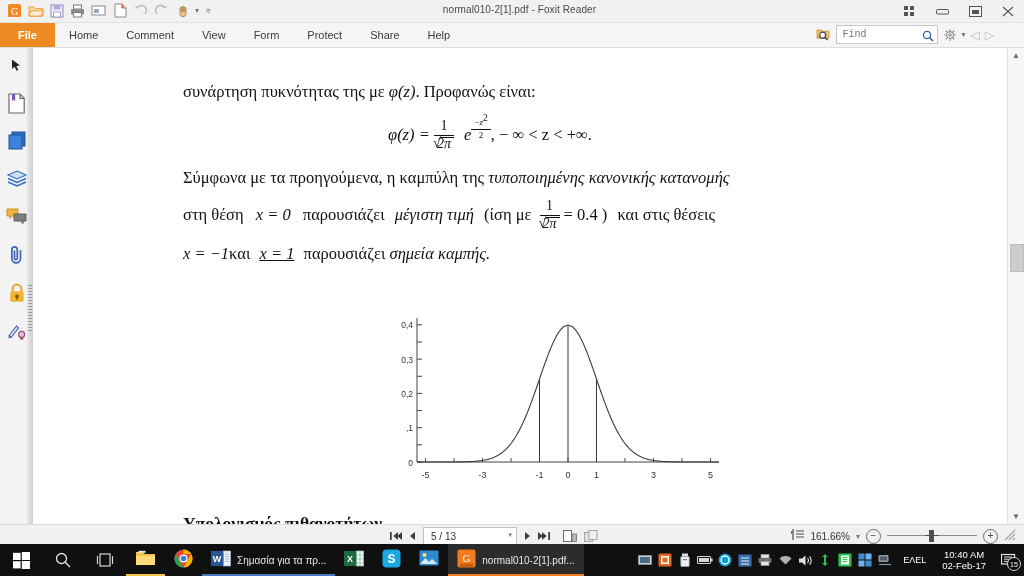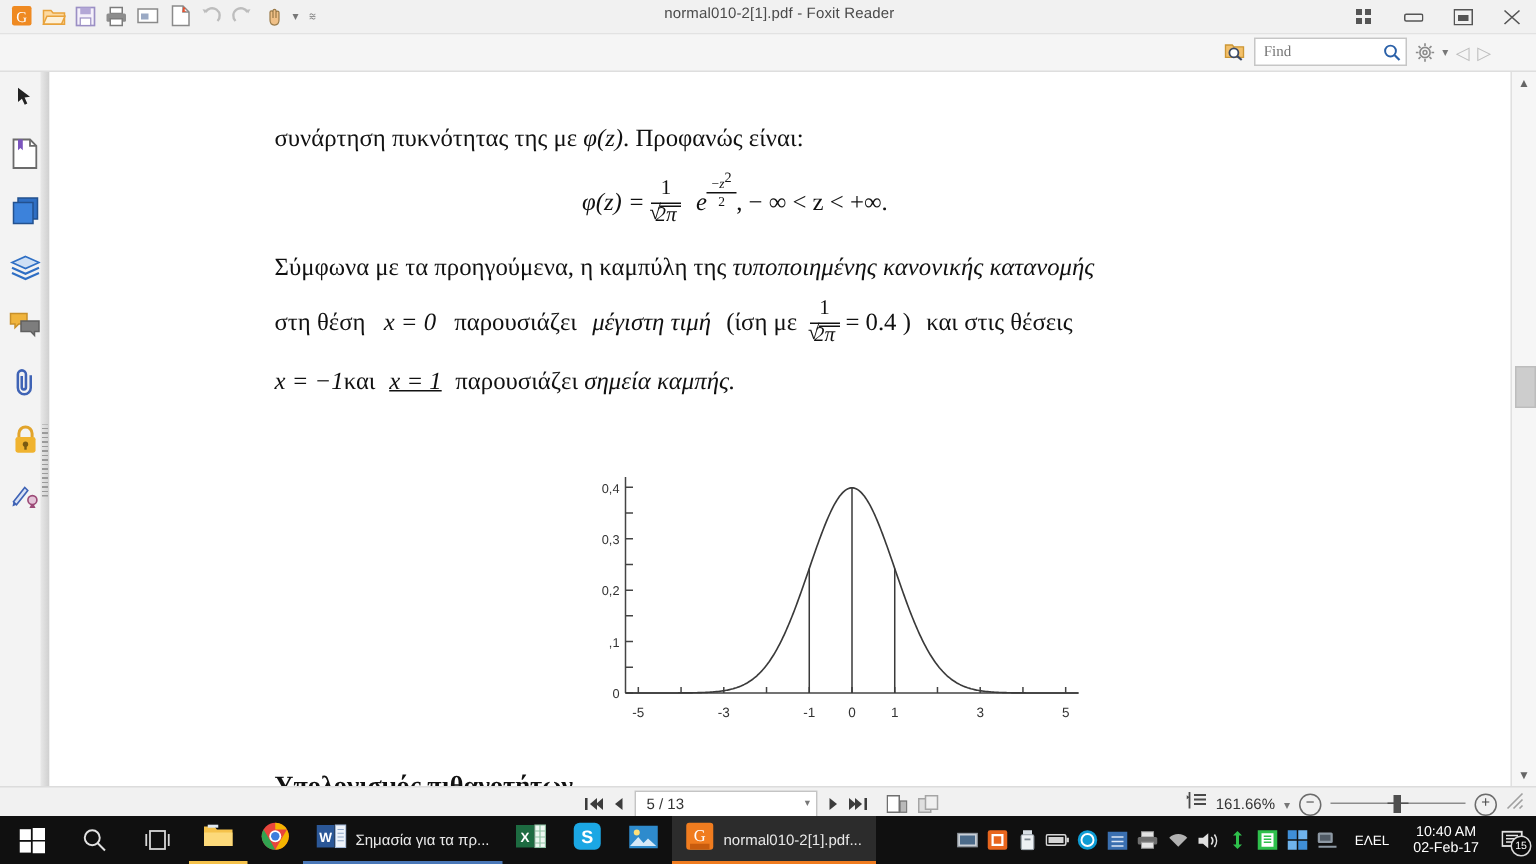--- a/index.html
+++ b/index.html
@@ -24,21 +24,21 @@
   .wc{width:16px;height:16px;display:flex;align-items:center;justify-content:center;}
 
   
   .ribbonrow{position:relative;height:24px;background:#f5f5f5;border-bottom:1px solid #dedede;}
   .tabs{position:absolute;left:0;top:0;display:flex;height:24px;align-items:stretch;}
   .tab{display:flex;align-items:center;padding:0 14px;font-size:11px;color:#3b3b3b;cursor:default;}
   .tab.file{background:#ed8b22;color:#ffffff;font-weight:bold;padding:0 18px;}
   .findwrap{position:absolute;right:30px;top:2px;display:flex;align-items:center;gap:5px;}
   .findicon{width:15px;height:15px;}
   .findbox{position:relative;width:100px;height:17px;background:#ffffff;border:1px solid #c6c6c6;}
-  .findbox input{position:absolute;left:4px;top:0;width:76px;height:15px;border:0;outline:0;background:transparent;font-family:Liberation Serif, serif;font-size:10px;color:#555;}
+  .findbox input{position:absolute;left:4px;top:0;width:76px;height:15px;border:0;outline:0;background:transparent;font-family:Liberation Mono, monospace;font-size:10px;color:#555;}
   .findbox .mag{position:absolute;right:3px;top:2px;}
   .gear{width:14px;height:14px;}
   .cav{font-size:8px;color:#777;}
   .navarrow{color:#bdbdbd;font-size:12px;line-height:1;}
 
   
   .bodyrow{position:relative;height:476px;}
   .sidebar{position:absolute;left:0;top:0;width:33px;height:476px;background:#f3f3f3;border-right:1px solid #d5d5d5;}
   .sb-item{position:relative;width:33px;height:38px;display:flex;align-items:center;justify-content:center;}
   .sb-split{position:absolute;right:0;top:0;width:6px;height:476px;background:linear-gradient(90deg,#e8e8e8,#cfcfcf);}
@@ -70,21 +70,21 @@
   .sqrt .bar2{position:absolute;left:6px;top:0px;right:0;border-top:1.1px solid #111;}
   .sup{font-size:9.5px;vertical-align:super;}
 
   
   .chart{position:absolute;left:352px;top:262px;width:340px;height:185px;}
 
   
   .statusbar{position:relative;height:22px;background:#f1f1f1;border-top:1px solid #dcdcdc;}
   .pagenav{position:absolute;left:390px;top:2px;display:flex;align-items:center;gap:7px;}
   .nv{color:#3c3c3c;font-size:9px;display:flex;align-items:center;}
-  .pagebox{position:relative;width:92px;height:16px;background:#ffffff;border:1px solid #c4c4c4;padding-left:28px;}
+  .pagebox{position:relative;width:92px;height:16px;background:#ffffff;border:1px solid #c4c4c4;}
   .pagebox input{position:absolute;left:5px;top:0;width:62px;height:14px;border:0;outline:0;background:transparent;font-family:"Liberation Sans",sans-serif;font-size:10px;color:#333;}
   .pagebox .cav2{position:absolute;right:4px;top:3px;font-size:7px;color:#777;}
   .zoomwrap{position:absolute;right:8px;top:2px;display:flex;align-items:center;gap:6px;}
   .zoomval{font-size:10px;color:#333;}
   .slider{position:relative;width:90px;height:14px;}
   .slider .track{position:absolute;left:0;top:6px;width:90px;height:1px;background:#8d8d8d;}
   .slider .knob{position:absolute;left:42px;top:1px;width:5px;height:12px;background:#4f4f4f;}
   .slider .tickm{position:absolute;top:5px;width:10px;height:3px;}
   .circ{width:13px;height:13px;border:1px solid #6b6b6b;border-radius:50%;display:flex;align-items:center;justify-content:center;font-size:10px;color:#4a4a4a;line-height:1;}
 
@@ -196,20 +196,30 @@
         </span>
         <span class="wc">
           <svg width="12" height="11" viewBox="0 0 12 11">
               <path d="M1 1l10 9M11 1L1 10" stroke="#555" stroke-width="1.1" fill="none"></path>
             </svg>
         </span>
       </div>
     </div>
 
     <div class="ribbonrow">
+      <div class="tabs">
+        <div class="tab file">File</div>
+        <div class="tab">Home</div>
+        <div class="tab">Comment</div>
+        <div class="tab">View</div>
+        <div class="tab">Form</div>
+        <div class="tab">Protect</div>
+        <div class="tab">Share</div>
+        <div class="tab">Help</div>
+      </div>
 
       <div class="findwrap">
         <span class="findicon">
           <svg width="15" height="14" viewBox="0 0 15 14">
               <path d="M1 3h4.5l1 1.2H13v7H1z" fill="#f3c06a" stroke="#cc9736" stroke-width=".9"></path>
               <circle cx="6.6" cy="8.2" r="3" fill="#fff" stroke="#3b4a66" stroke-width="1.2"></circle>
               <path d="M8.8 10.4l3 2.6" stroke="#3b4a66" stroke-width="1.4"></path>
             </svg>
         </span>
         <span class="findbox">

